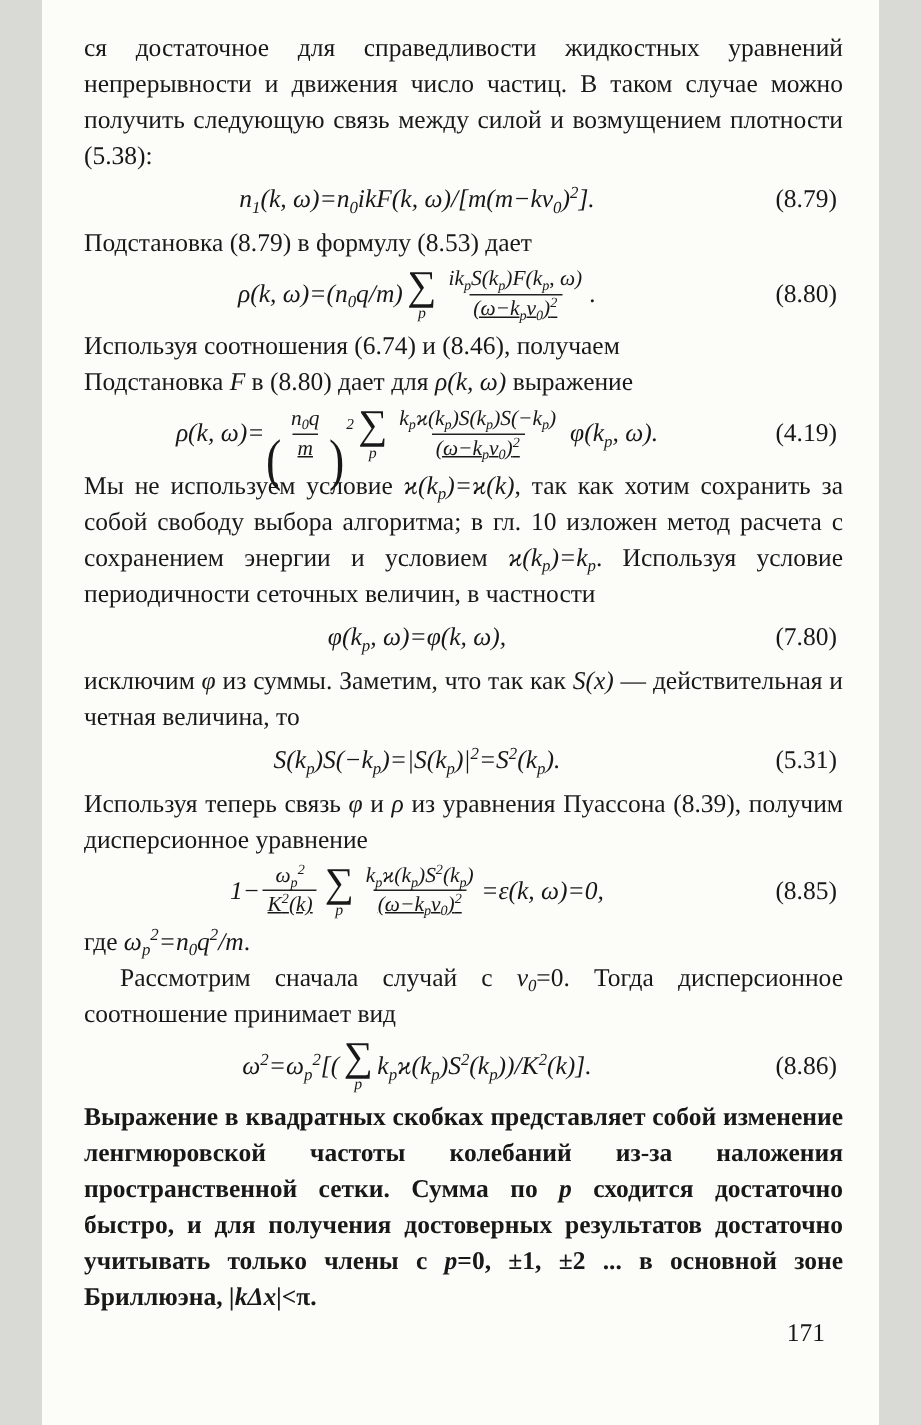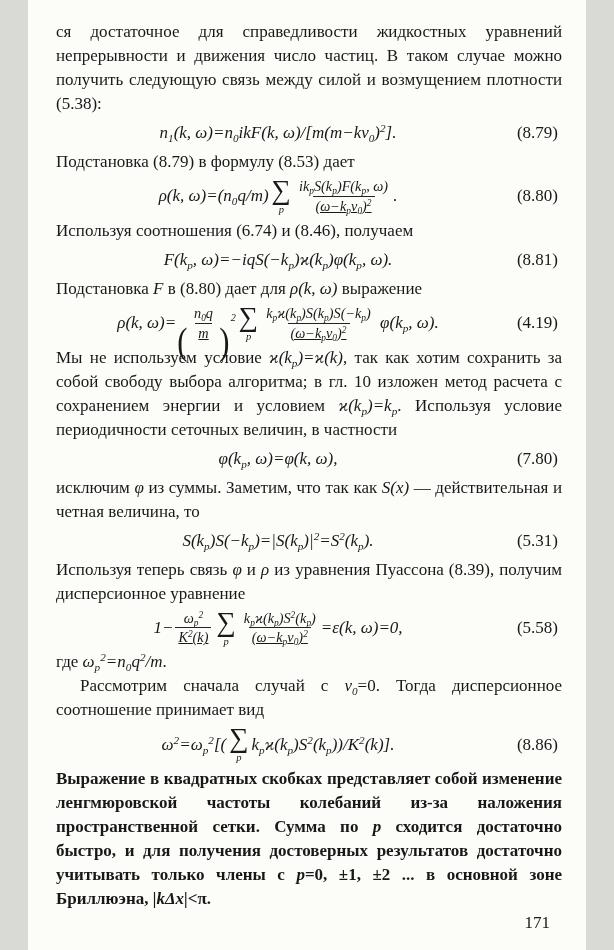--- a/index.html
+++ b/index.html
@@ -47,24 +47,20 @@
 
   <p class="para">Подстановка (8.79) в формулу (8.53) дает</p>
 
   <div class="eqrow">
     <span class="eq"><span class="mt">ρ(k, ω)=(n<sub>0</sub>q/m)</span><span class="sum"><span class="sigma">∑</span><span class="sidx">p</span></span><span class="fw"><span class="frac"><span class="num">ik<sub>p</sub>S(k<sub>p</sub>)F(k<sub>p</sub>, ω)</span><span class="den">(ω−k<sub>p</sub>v<sub>0</sub>)<sup>2</sup></span></span></span><span class="mt">.</span></span>
     <span class="eqtag">(8.80)</span>
   </div>
 
   <p class="para">Используя соотношения (6.74) и (8.46), получаем</p>
 
-  <div class="eqrow">
-    <span class="eq"><span class="mt">F(k<sub>p</sub>, ω)=−iqS(−k<sub>p</sub>)ϰ(k<sub>p</sub>)φ(k<sub>p</sub>, ω).</span></span>
-    <span class="eqtag">(8.81)</span>
-  </div>
 
   <p class="para">Подстановка <i>F</i> в (8.80) дает для <i>ρ(k, ω)</i> выражение</p>
 
   <div class="eqrow">
     <span class="eq"><span class="mt">ρ(k, ω)=</span><span class="fw"><span class="bp">(</span><span class="frac"><span class="num">n<sub>0</sub>q</span><span class="den">m</span></span><span class="bp">)</span><span class="fsup">2</span></span><span class="sum"><span class="sigma">∑</span><span class="sidx">p</span></span><span class="fw"><span class="frac"><span class="num">k<sub>p</sub>ϰ(k<sub>p</sub>)S(k<sub>p</sub>)S(−k<sub>p</sub>)</span><span class="den">(ω−k<sub>p</sub>v<sub>0</sub>)<sup>2</sup></span></span></span><span class="mt"> φ(k<sub>p</sub>, ω).</span></span>
     <span class="eqtag">(4.19)</span>
   </div>
 
   <p class="para">Мы не используем условие <i>ϰ(k<sub>p</sub>)=ϰ(k)</i>, так как хотим сохранить за собой свободу выбора алгоритма; в гл. 10 изложен метод расчета с сохранением энергии и условием <i>ϰ(k<sub>p</sub>)=k<sub>p</sub></i>. Используя условие периодичности сеточных величин, в частности</p>
 
@@ -77,21 +73,21 @@
 
   <div class="eqrow">
     <span class="eq"><span class="mt">S(k<sub>p</sub>)S(−k<sub>p</sub>)=|S(k<sub>p</sub>)|<sup>2</sup>=S<sup>2</sup>(k<sub>p</sub>).</span></span>
     <span class="eqtag">(5.31)</span>
   </div>
 
   <p class="para">Используя теперь связь <i>φ</i> и <i>ρ</i> из уравнения Пуассона (8.39), получим дисперсионное уравнение</p>
 
   <div class="eqrow">
     <span class="eq"><span class="mt">1−</span><span class="fw"><span class="frac"><span class="num">ω<sub>p</sub><sup>2</sup></span><span class="den">K<sup>2</sup>(k)</span></span></span><span class="sum"><span class="sigma">∑</span><span class="sidx">p</span></span><span class="fw"><span class="frac"><span class="num">k<sub>p</sub>ϰ(k<sub>p</sub>)S<sup>2</sup>(k<sub>p</sub>)</span><span class="den">(ω−k<sub>p</sub>v<sub>0</sub>)<sup>2</sup></span></span></span><span class="mt">=ε(k, ω)=0,</span></span>
-    <span class="eqtag">(5.58)</span>
+    <span class="eqtag">(8.85)</span>
   </div>
 
   <p class="para">где <i>ω<sub>p</sub><sup>2</sup>=n<sub>0</sub>q<sup>2</sup>/m</i>.</p>
 
   <p class="para indent">Рассмотрим сначала случай с <i>v<sub>0</sub></i>=0. Тогда дисперсионное соотношение принимает вид</p>
 
   <div class="eqrow">
     <span class="eq"><span class="mt">ω<sup>2</sup>=ω<sub>p</sub><sup>2</sup>[(</span><span class="sum"><span class="sigma">∑</span><span class="sidx">p</span></span><span class="mt">k<sub>p</sub>ϰ(k<sub>p</sub>)S<sup>2</sup>(k<sub>p</sub>))/K<sup>2</sup>(k)].</span></span>
     <span class="eqtag">(8.86)</span>
   </div>

